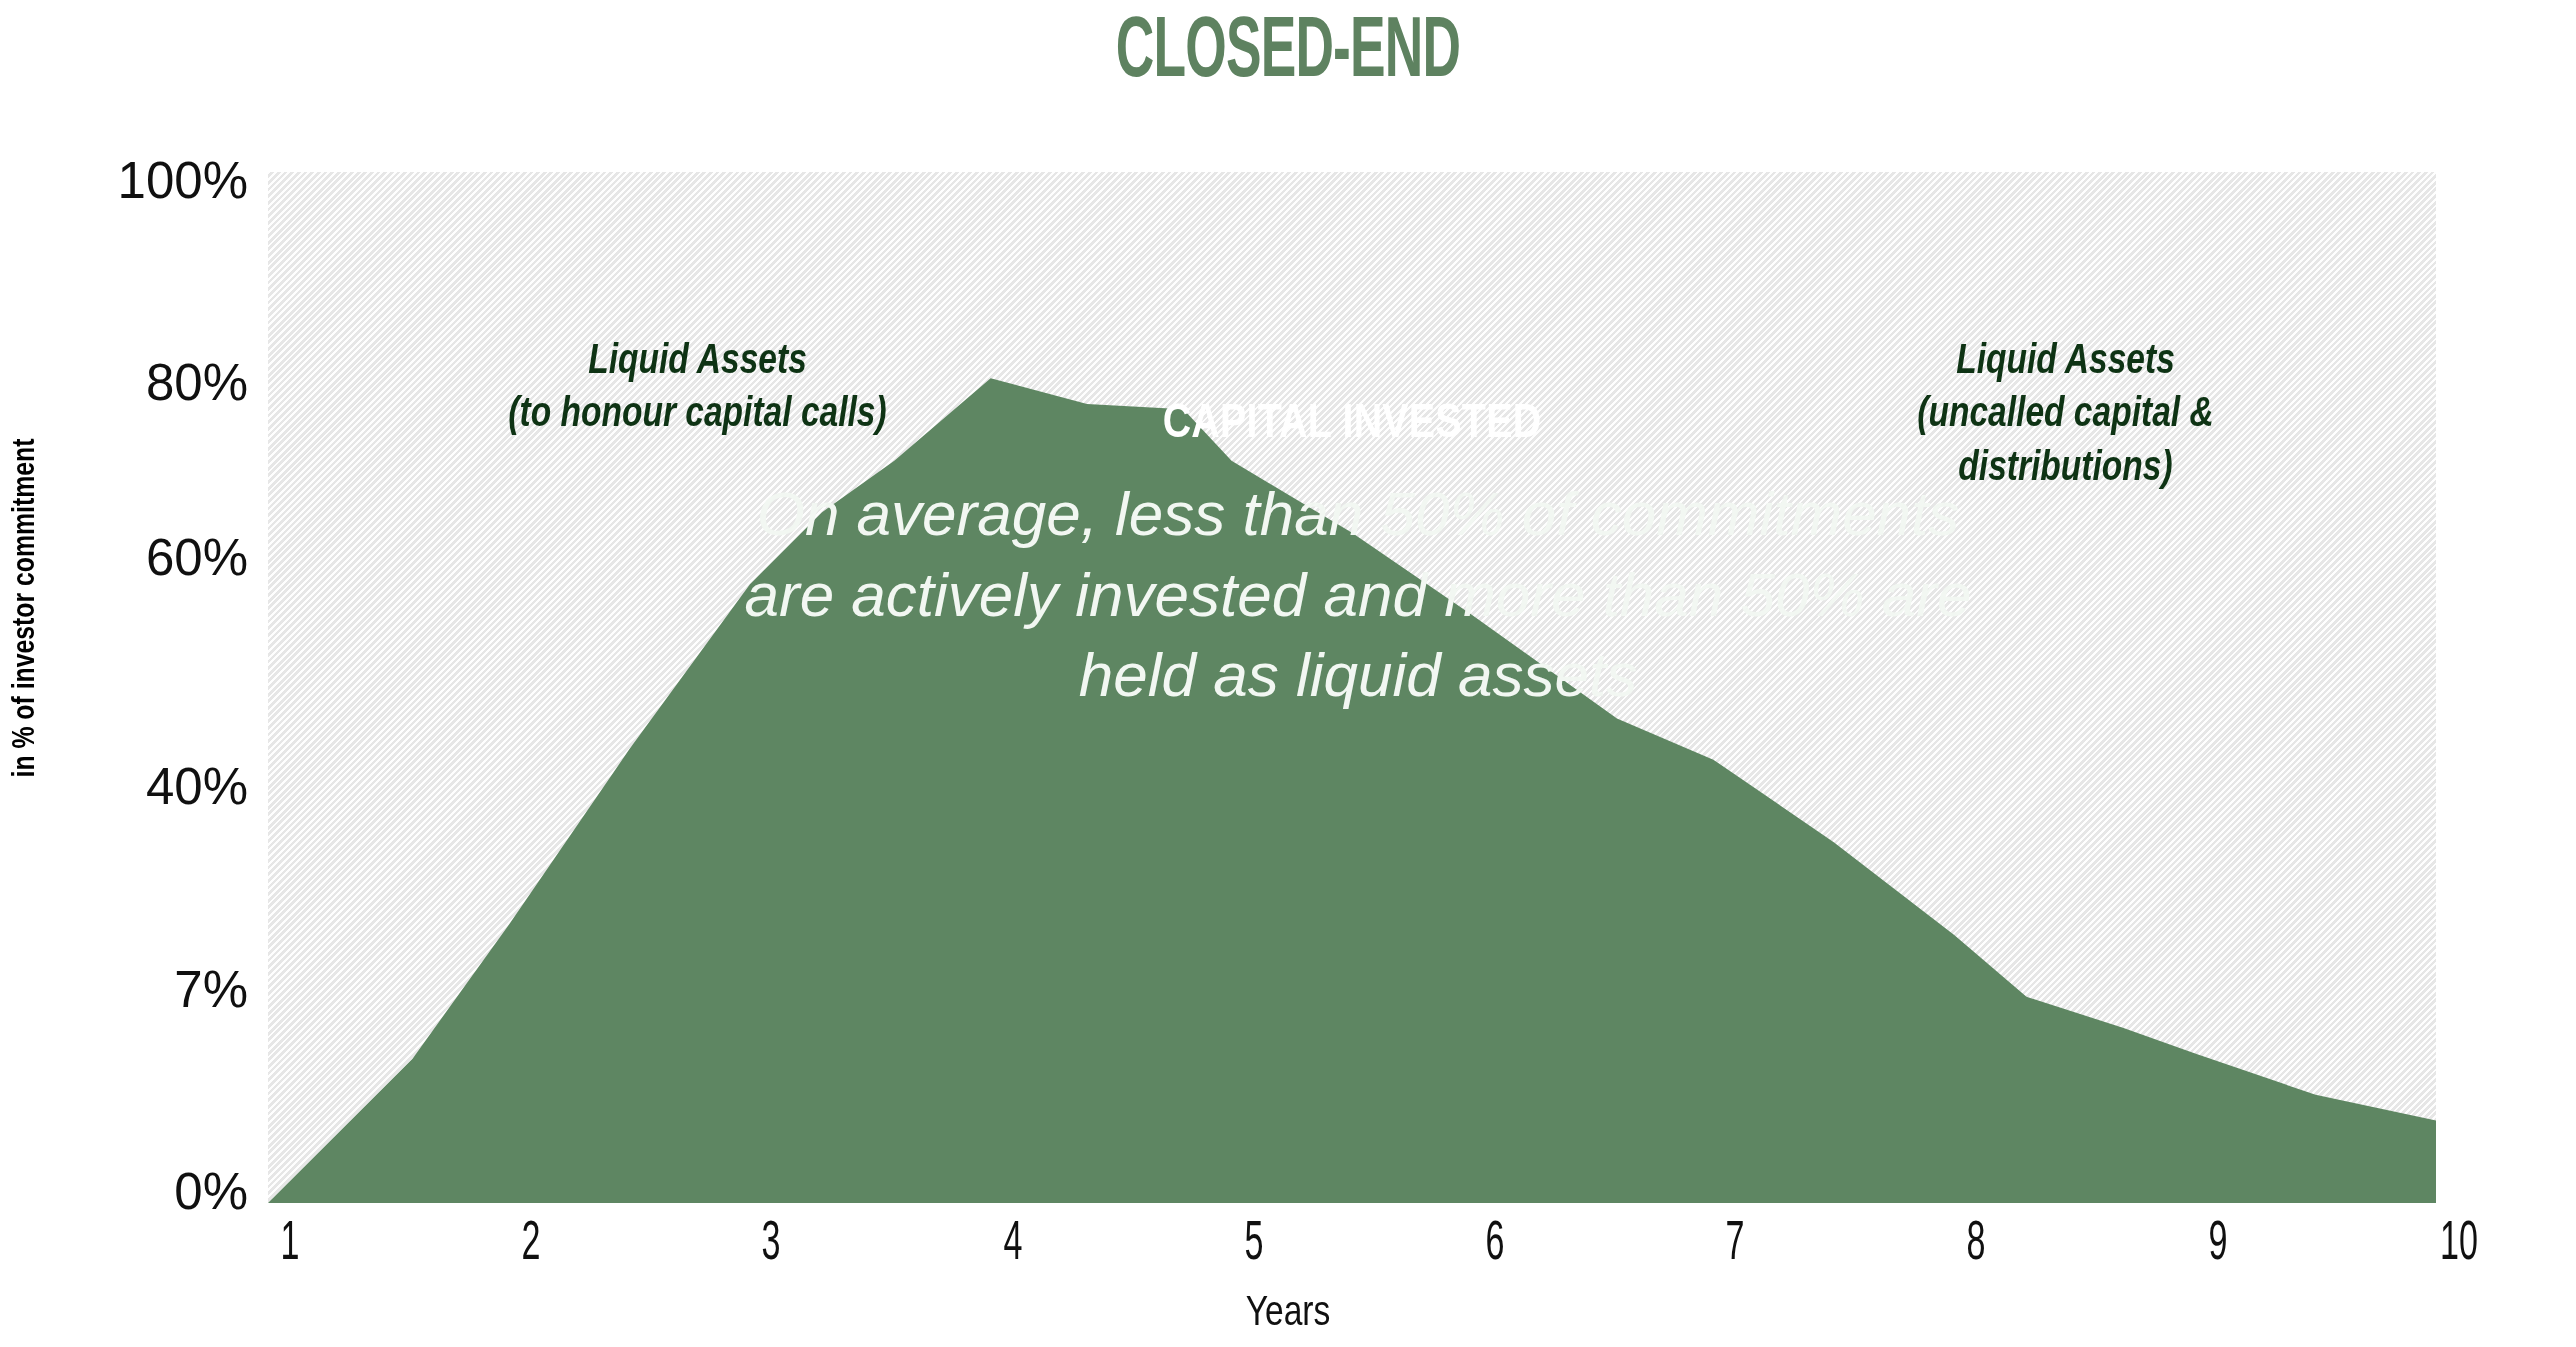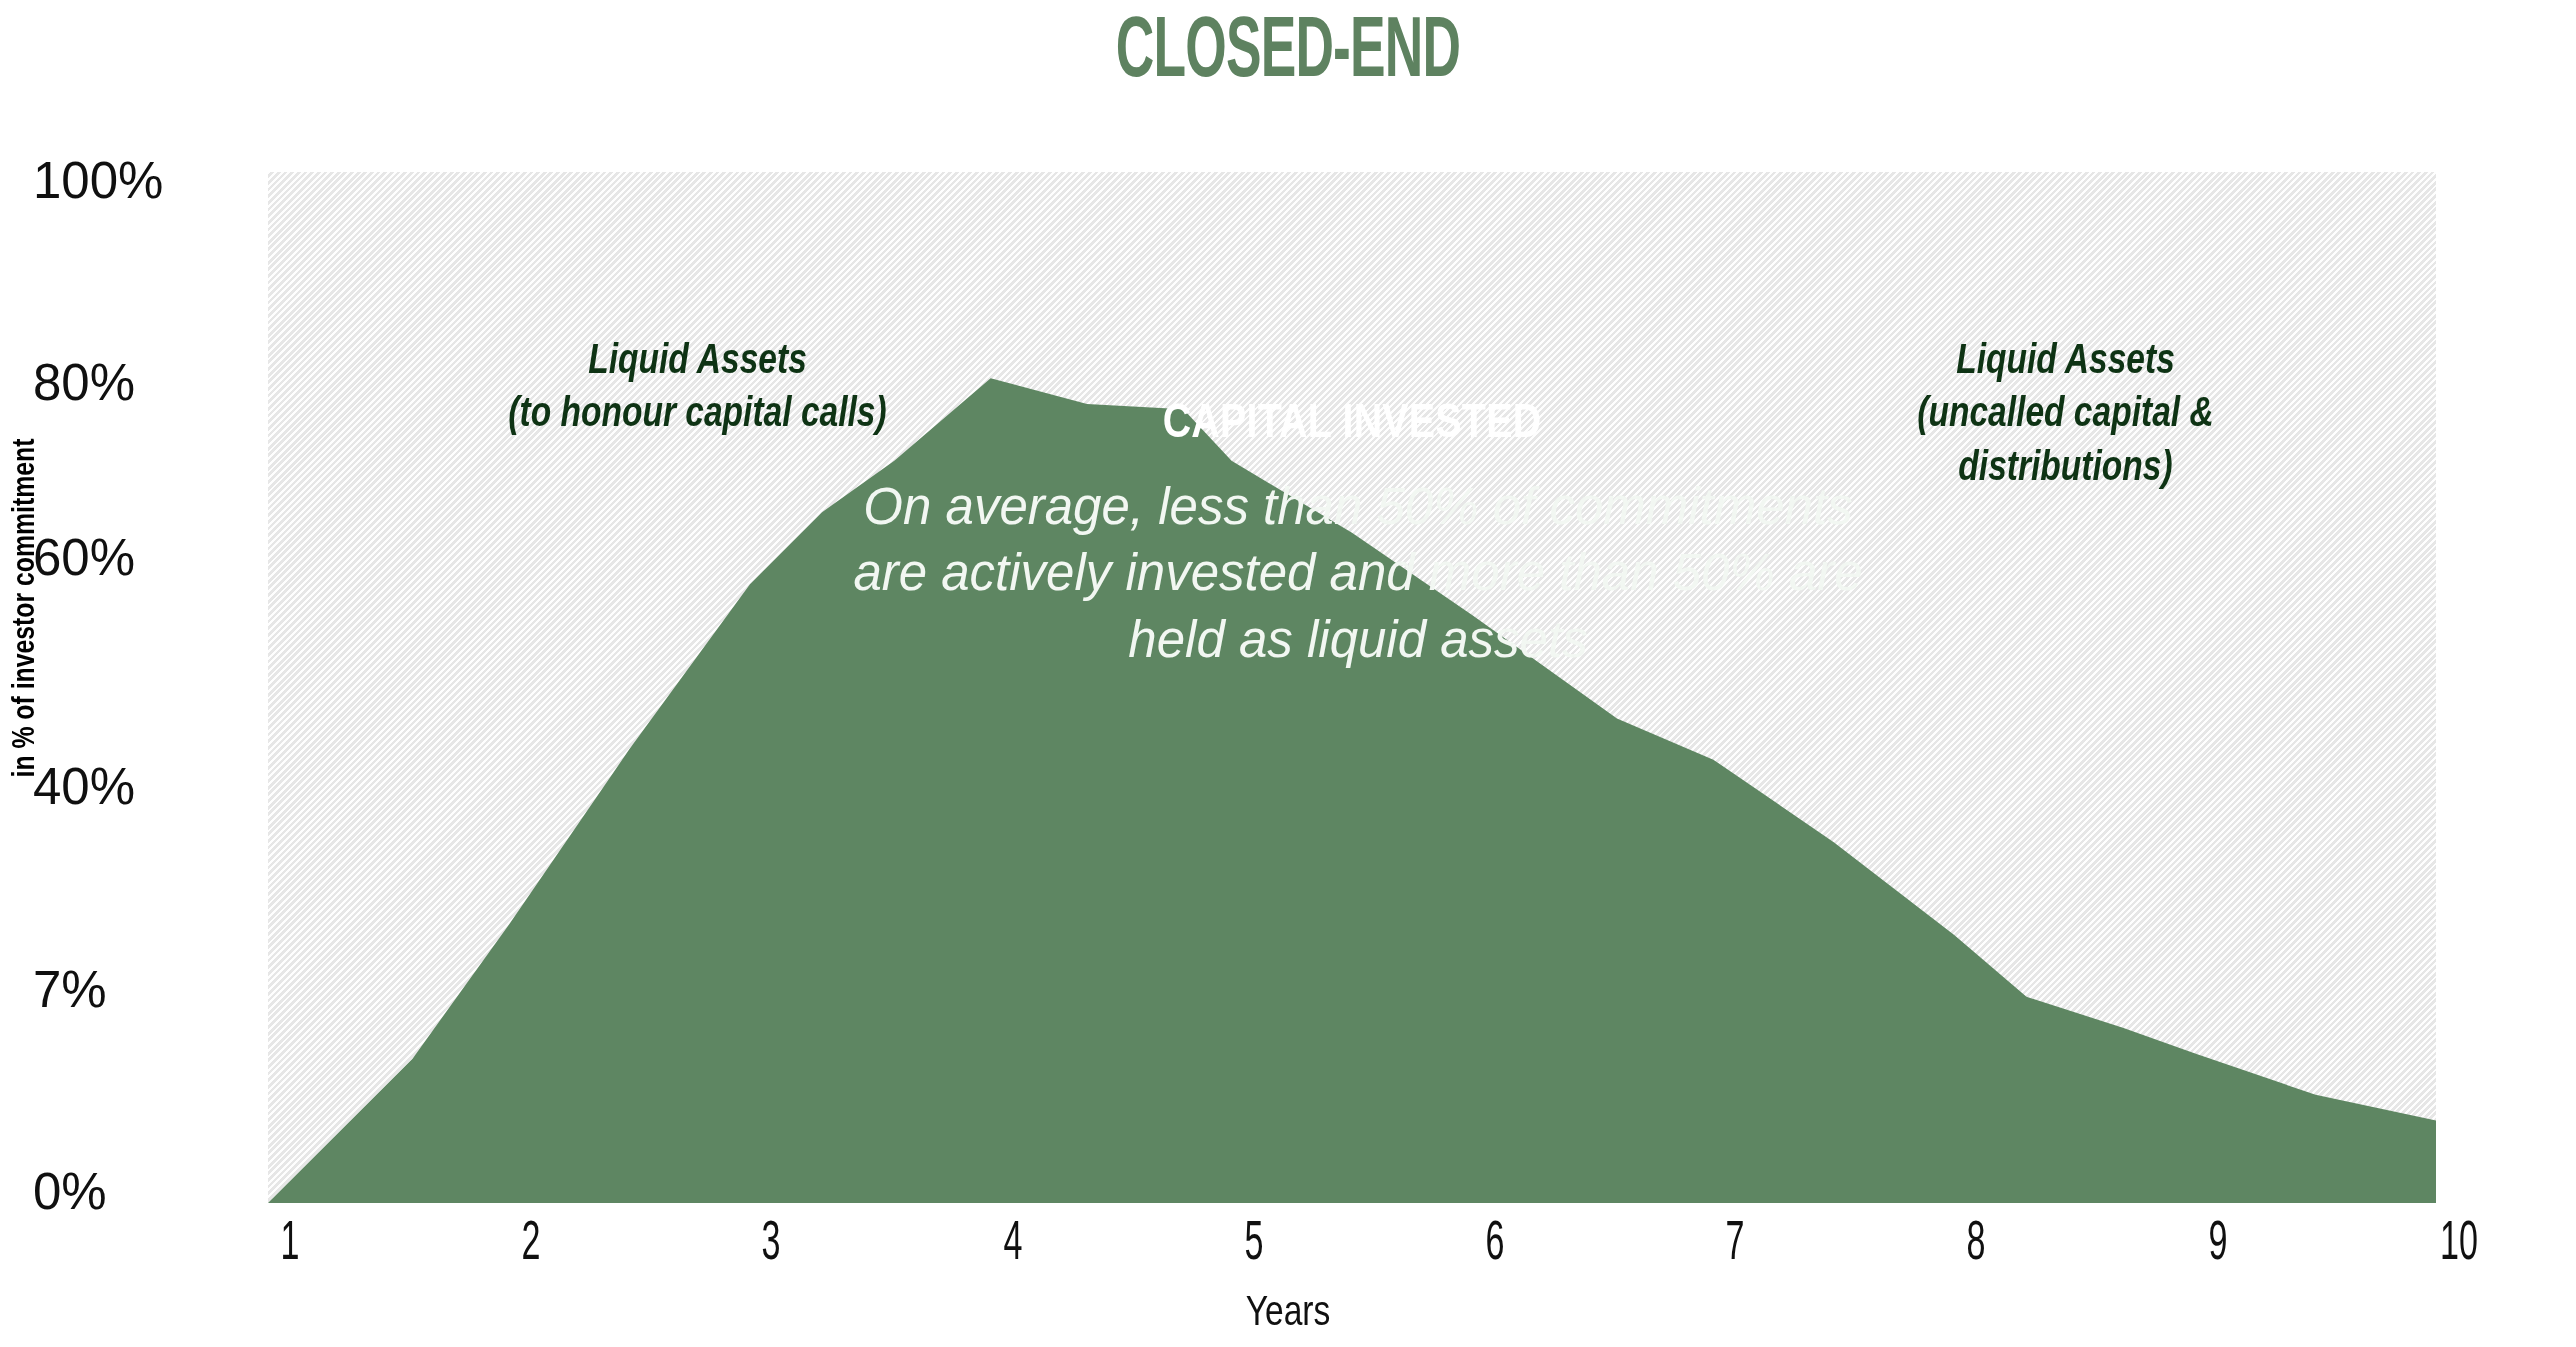--- a/index.html
+++ b/index.html
@@ -42,20 +42,21 @@
         rgba(228,228,228,0.85) 4.7px);
     overflow:hidden;
   }
   #area-svg { position:absolute; left:0; top:0; width:2168px; height:1031px; display:block; }
 
   
   .ytick {
     position:absolute;
     right:2328px;
     width:215px;
+    text-align:right;
     font-size:51px;
     color:#101010;
     font-family:"Liberation Sans", sans-serif;
   }
   #y-axis-title {
     position:absolute;
     left:-191px; top:590px;
     width:429px;
     text-align:center;
     font-size:31px;
@@ -111,21 +112,21 @@
     font-weight:bold;
     color:#ffffff;
     letter-spacing:0.3px;
     transform:scaleX(0.82);
   }
   #capital-invested-desc {
     position:absolute;
     left:302px; top:302px;
     width:1576px;
     text-align:center;
-    font-size:51px;
+    font-size:62px;
     line-height:1.30;
     font-style:italic;
     color:#F2F7F2;
     white-space:pre-line;
   }
 </style>
 </head>
 <body>
 
 <div id="chart-title">CLOSED-END</div>

